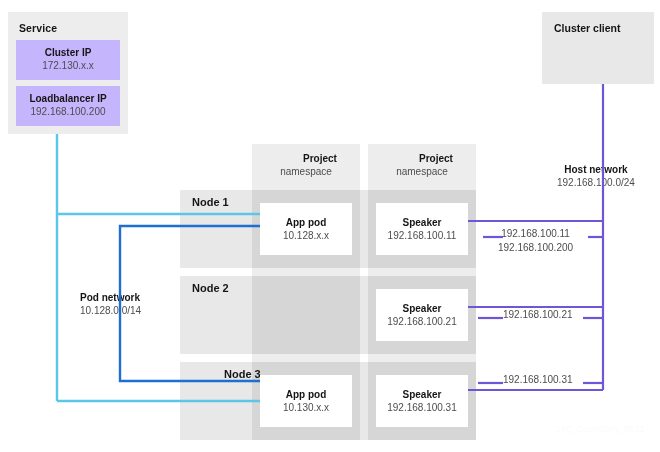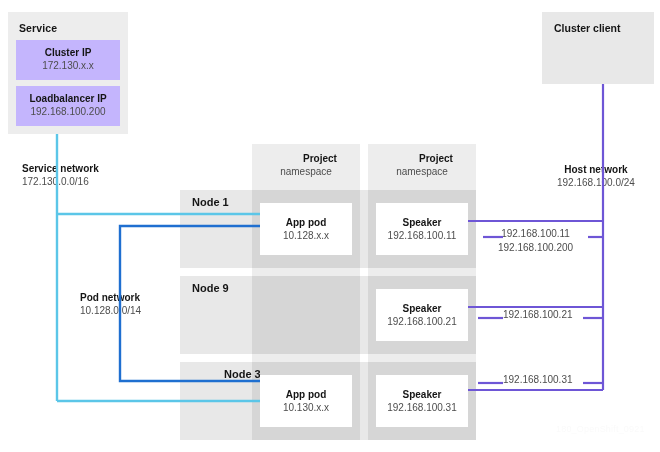--- a/index.html
+++ b/index.html
@@ -156,24 +156,20 @@
     <span class="t2">172.130.x.x</span>
   </div>
   <div class="abs svc-card svc-lb">
     <span class="t1">Loadbalancer IP</span>
     <span class="t2">192.168.100.200</span>
   </div>
 
   <div class="abs ext-client"></div>
   <div class="abs ext-client-label">Cluster client</div>
 
-  <div class="abs net-label net-service">
-    <div class="nl1">Service network</div>
-    <div class="nl2">172.130.0.0/16</div>
-  </div>
   <div class="abs net-label net-pod">
     <div class="nl1">Pod network</div>
     <div class="nl2">10.128.0.0/14</div>
   </div>
   <div class="abs net-label net-host">
     <span class="nl1">Host network</span>
     <span class="nl2">192.168.100.0/24</span>
   </div>
 
   <div class="abs ns-col ns-project"></div>
@@ -193,21 +189,21 @@
   <div class="abs ns-head ns-head-project">
     <span class="h1">Project</span>
     <span class="h2">namespace</span>
   </div>
   <div class="abs ns-head ns-head-metallb">
     <span class="h1">Project</span>
     <span class="h2">namespace</span>
   </div>
 
   <div class="abs node-label node-label-1">Node 1</div>
-  <div class="abs node-label node-label-2">Node 9</div>
+  <div class="abs node-label node-label-2">Node 2</div>
   <div class="abs node-label node-label-3">Node 3</div>
 
   <div class="abs card card-app-1">
     <span class="c1">App pod</span>
     <span class="c2">10.128.x.x</span>
   </div>
   <div class="abs card card-app-3">
     <span class="c1">App pod</span>
     <span class="c2">10.130.x.x</span>
   </div>

